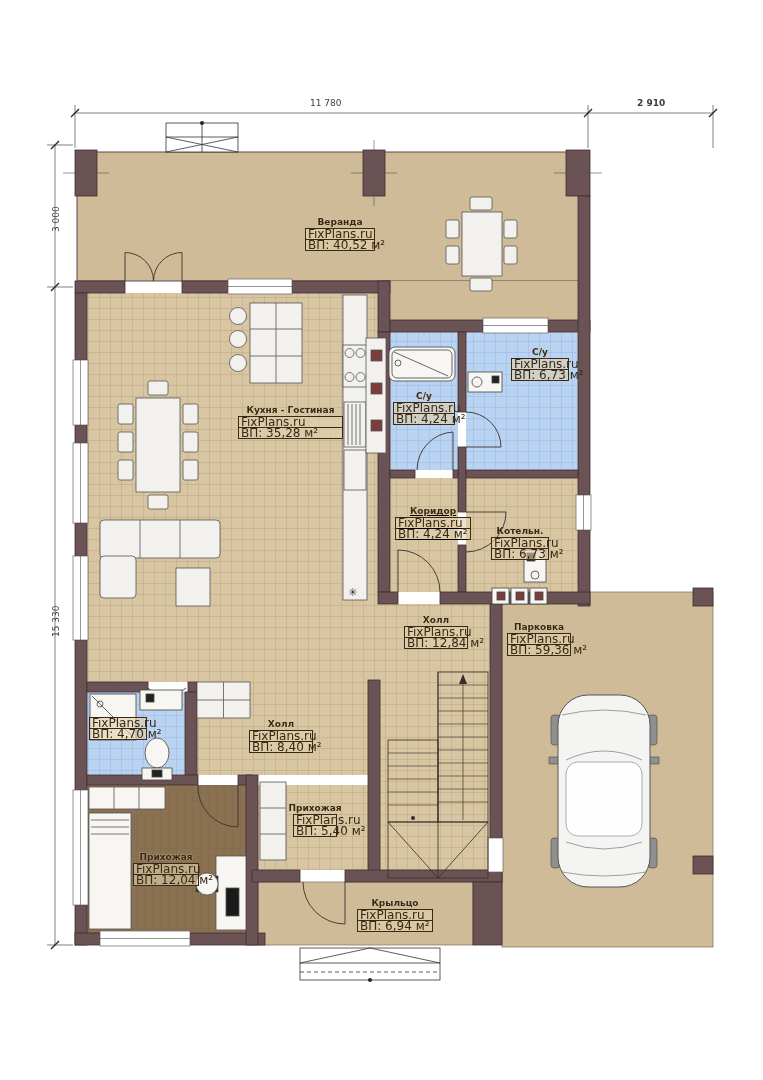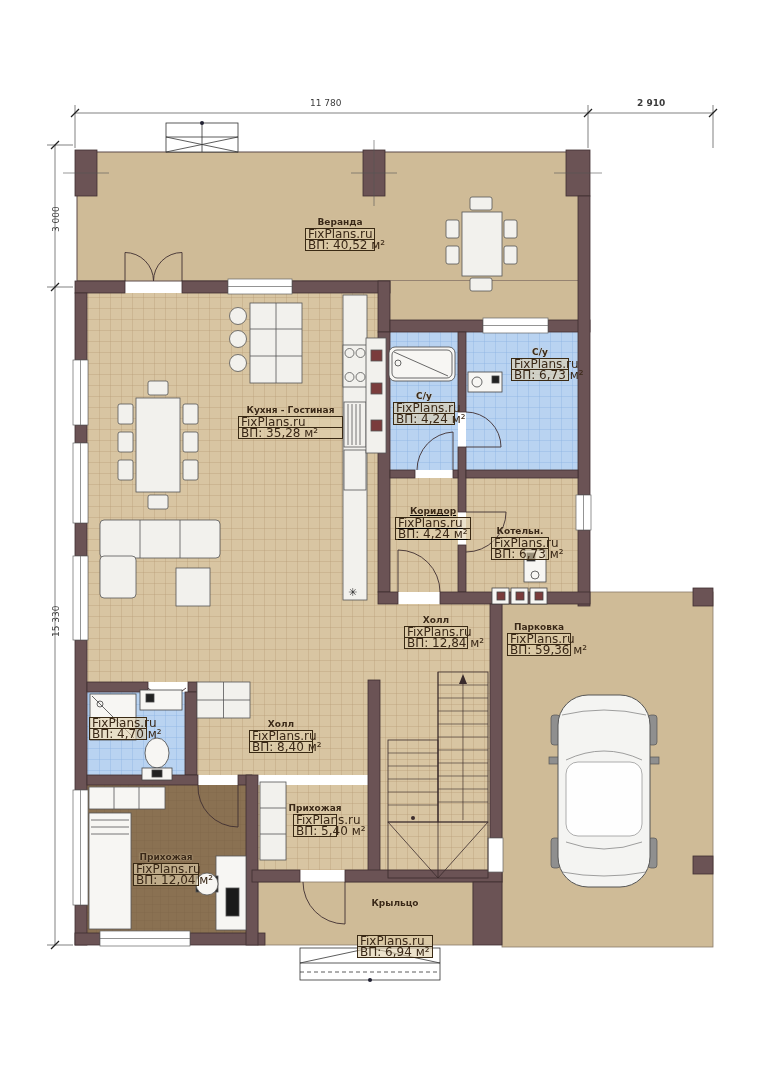--- a/index.html
+++ b/index.html
@@ -492,21 +492,21 @@
 </div>
 
 <div class="room-label" style="left:133px;top:852px;width:66px;">
   <div class="room-title">Прихожая</div>
   <div class="room-box">
         <div class="row">FixPlans.ru</div>
   <div class="row">ВП: 12,04 м²</div>
       </div>
 </div>
 
-<div class="room-label" style="left:357px;top:898px;width:76px;gap:26px;">
+<div class="room-label" style="left:357px;top:898px;width:76px;">
   <div class="room-title">Крыльцо</div>
   <div class="room-box">
         <div class="row">FixPlans.ru</div>
   <div class="row">ВП: 6,94 м²</div>
       </div>
 </div>
 
 </div>
 
 </body></html>

